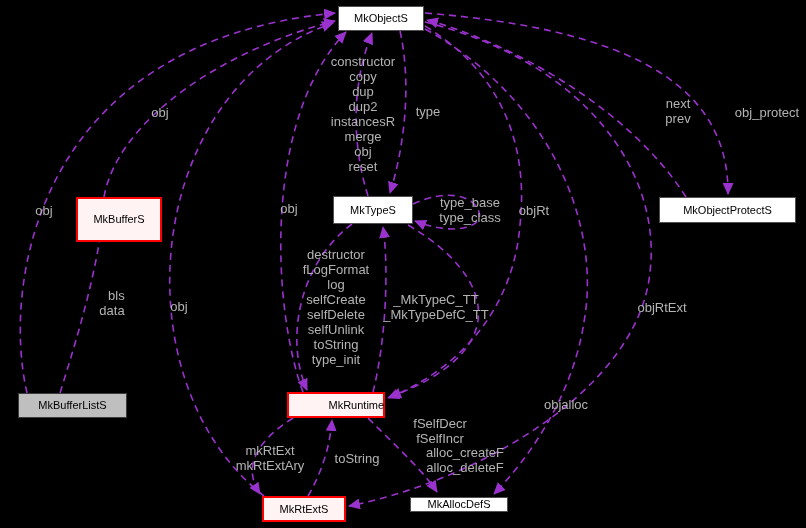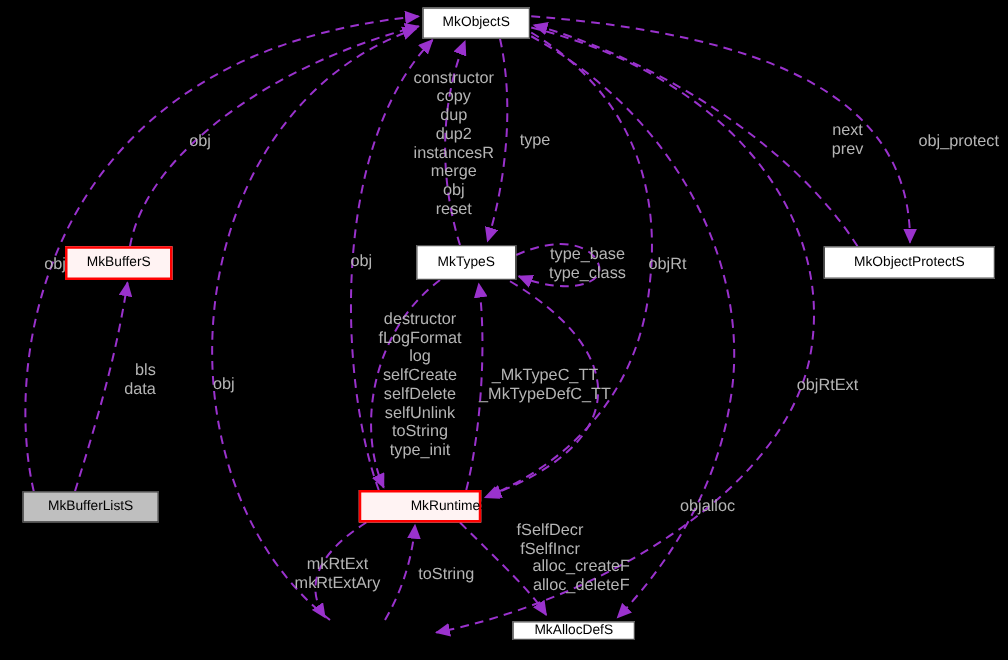--- a/index.html
+++ b/index.html
@@ -53,30 +53,31 @@
     <path class="edge" d="M 373,392 C 386,340 389,268 383,227" marker-end="url(#arr)"></path>
     <path class="edge" d="M 408,225 C 498,278 512,352 390,397" marker-end="url(#arr)"></path>
     <path class="edge" d="M 413,204 C 448,188 474,196 479,212 C 484,228 452,236 415,221" marker-end="url(#arr)"></path>
     <path class="edge" d="M 308,496 C 322,472 330,446 332,420" marker-end="url(#arr)"></path>
     <path class="edge" d="M 293,418 C 252,444 244,470 260,494" marker-end="url(#arr)"></path>
     <path class="edge" d="M 368,418 C 402,452 424,472 437,492" marker-end="url(#arr)"></path>
   </svg>
 
   <div class="node" style="left:338px;top:6px;width:86px;height:25px;">MkObjectS</div>
 
-  <div class="node hl" style="left:52px;top:197px;width:86px;height:27px;">MkBufferS</div>
+  <div class="node hl" style="left:76px;top:197px;width:86px;height:45px;">MkBufferS</div>
 
   <div class="node" style="left:333px;top:196px;width:80px;height:28px;">MkTypeS</div>
 
   <div class="node" style="left:659px;top:197px;width:137px;height:26px;">MkObjectProtectS</div>
 
   <div class="node current" style="left:18px;top:393px;width:109px;height:25px;">MkBufferListS</div>
 
   <div class="node hl" style="left:287px;top:392px;width:98px;height:26px;padding-left:48px;">MkRuntimeS</div>
 
+  <div class="node hl" style="left:262px;top:496px;width:84px;height:26px;">MkRtExtS</div>
 
   <div class="node" style="left:410px;top:497px;width:98px;height:15px;">MkAllocDefS</div>
 
   <div class="elabel" style="left:363px;top:54px;">constructor
 copy
 dup
 dup2
 instancesR
 merge
 obj

